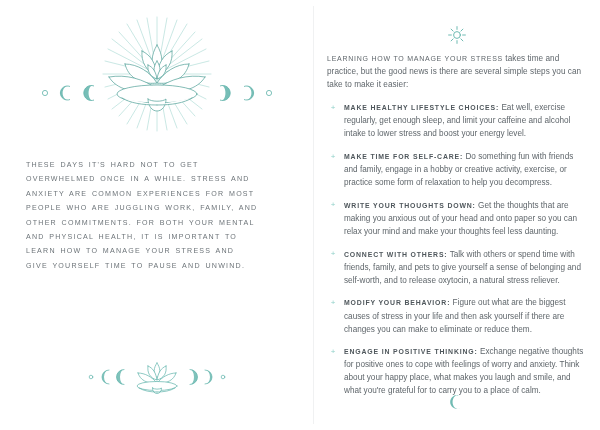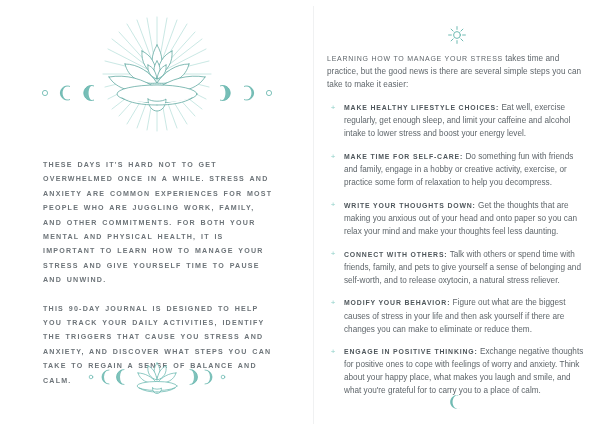--- a/index.html
+++ b/index.html
@@ -50,24 +50,23 @@
     left: 0;
     top: 80px;
     width: 313px;
     height: 26px;
     display: flex;
     align-items: center;
     justify-content: center;
   }
   .left-copy {
     position: absolute;
-    left: 43px;
+    left: 26px;
     top: 158px;
     width: 232px;
-    font-weight: bold;
   }
   .caps-para {
     font-family: "Liberation Sans", sans-serif;
     font-size: 7.1px;
     line-height: 14.4px;
     letter-spacing: 1.22px;
     color: #6d7479;
     text-transform: uppercase;
     margin: 0 0 14px 0;
     text-align: left;
@@ -241,21 +240,20 @@
           <path d="M183 4 A7.5 7.5 0 1 1 183 18"></path>
           <path d="M207 4.5 A7 7 0 1 1 207 17.5 A5.4 7 0 1 0 207 4.5 Z" fill="#5fb3aa" opacity="0.85" stroke="none"></path>
           <path d="M207 4.5 A7 7 0 1 1 207 17.5"></path>
           <circle cx="232" cy="11" r="2.6"></circle>
         </g>
       </svg>
     </div>
 
     <div class="left-copy">
       <p class="caps-para">These days it's hard not to get overwhelmed once in a while. Stress and anxiety are common experiences for most people who are juggling work, family, and other commitments. For both your mental and physical health, it is important to learn how to manage your stress and give yourself time to pause and unwind.</p>
-      <p class="caps-para">This 90-day journal is designed to help you track your daily activities, identify the triggers that cause you stress and anxiety, and discover what steps you can take to regain a sense of balance and calm.</p>
     </div>
 
     <div class="lotus-footer">
       <svg width="160" height="40" viewBox="0 0 160 40" fill="none" aria-hidden="true">
         <g stroke="#5fb3aa" stroke-width="0.7" fill="none" stroke-linejoin="round" stroke-linecap="round">
           <circle cx="14" cy="20" r="1.8"></circle>
           <path d="M32 13 A7 7 0 1 0 32 27 A5 7 0 1 1 32 13 Z" fill="#5fb3aa" opacity="0.8" stroke="none"></path>
           <path d="M32 13 A7 7 0 1 0 32 27"></path>
           <path d="M47 12.5 A7.5 7.5 0 1 0 47 27.5 A4 7.5 0 1 1 47 12.5 Z" fill="#5fb3aa" opacity="0.8" stroke="none"></path>
           <path d="M47 12.5 A7.5 7.5 0 1 0 47 27.5"></path>

